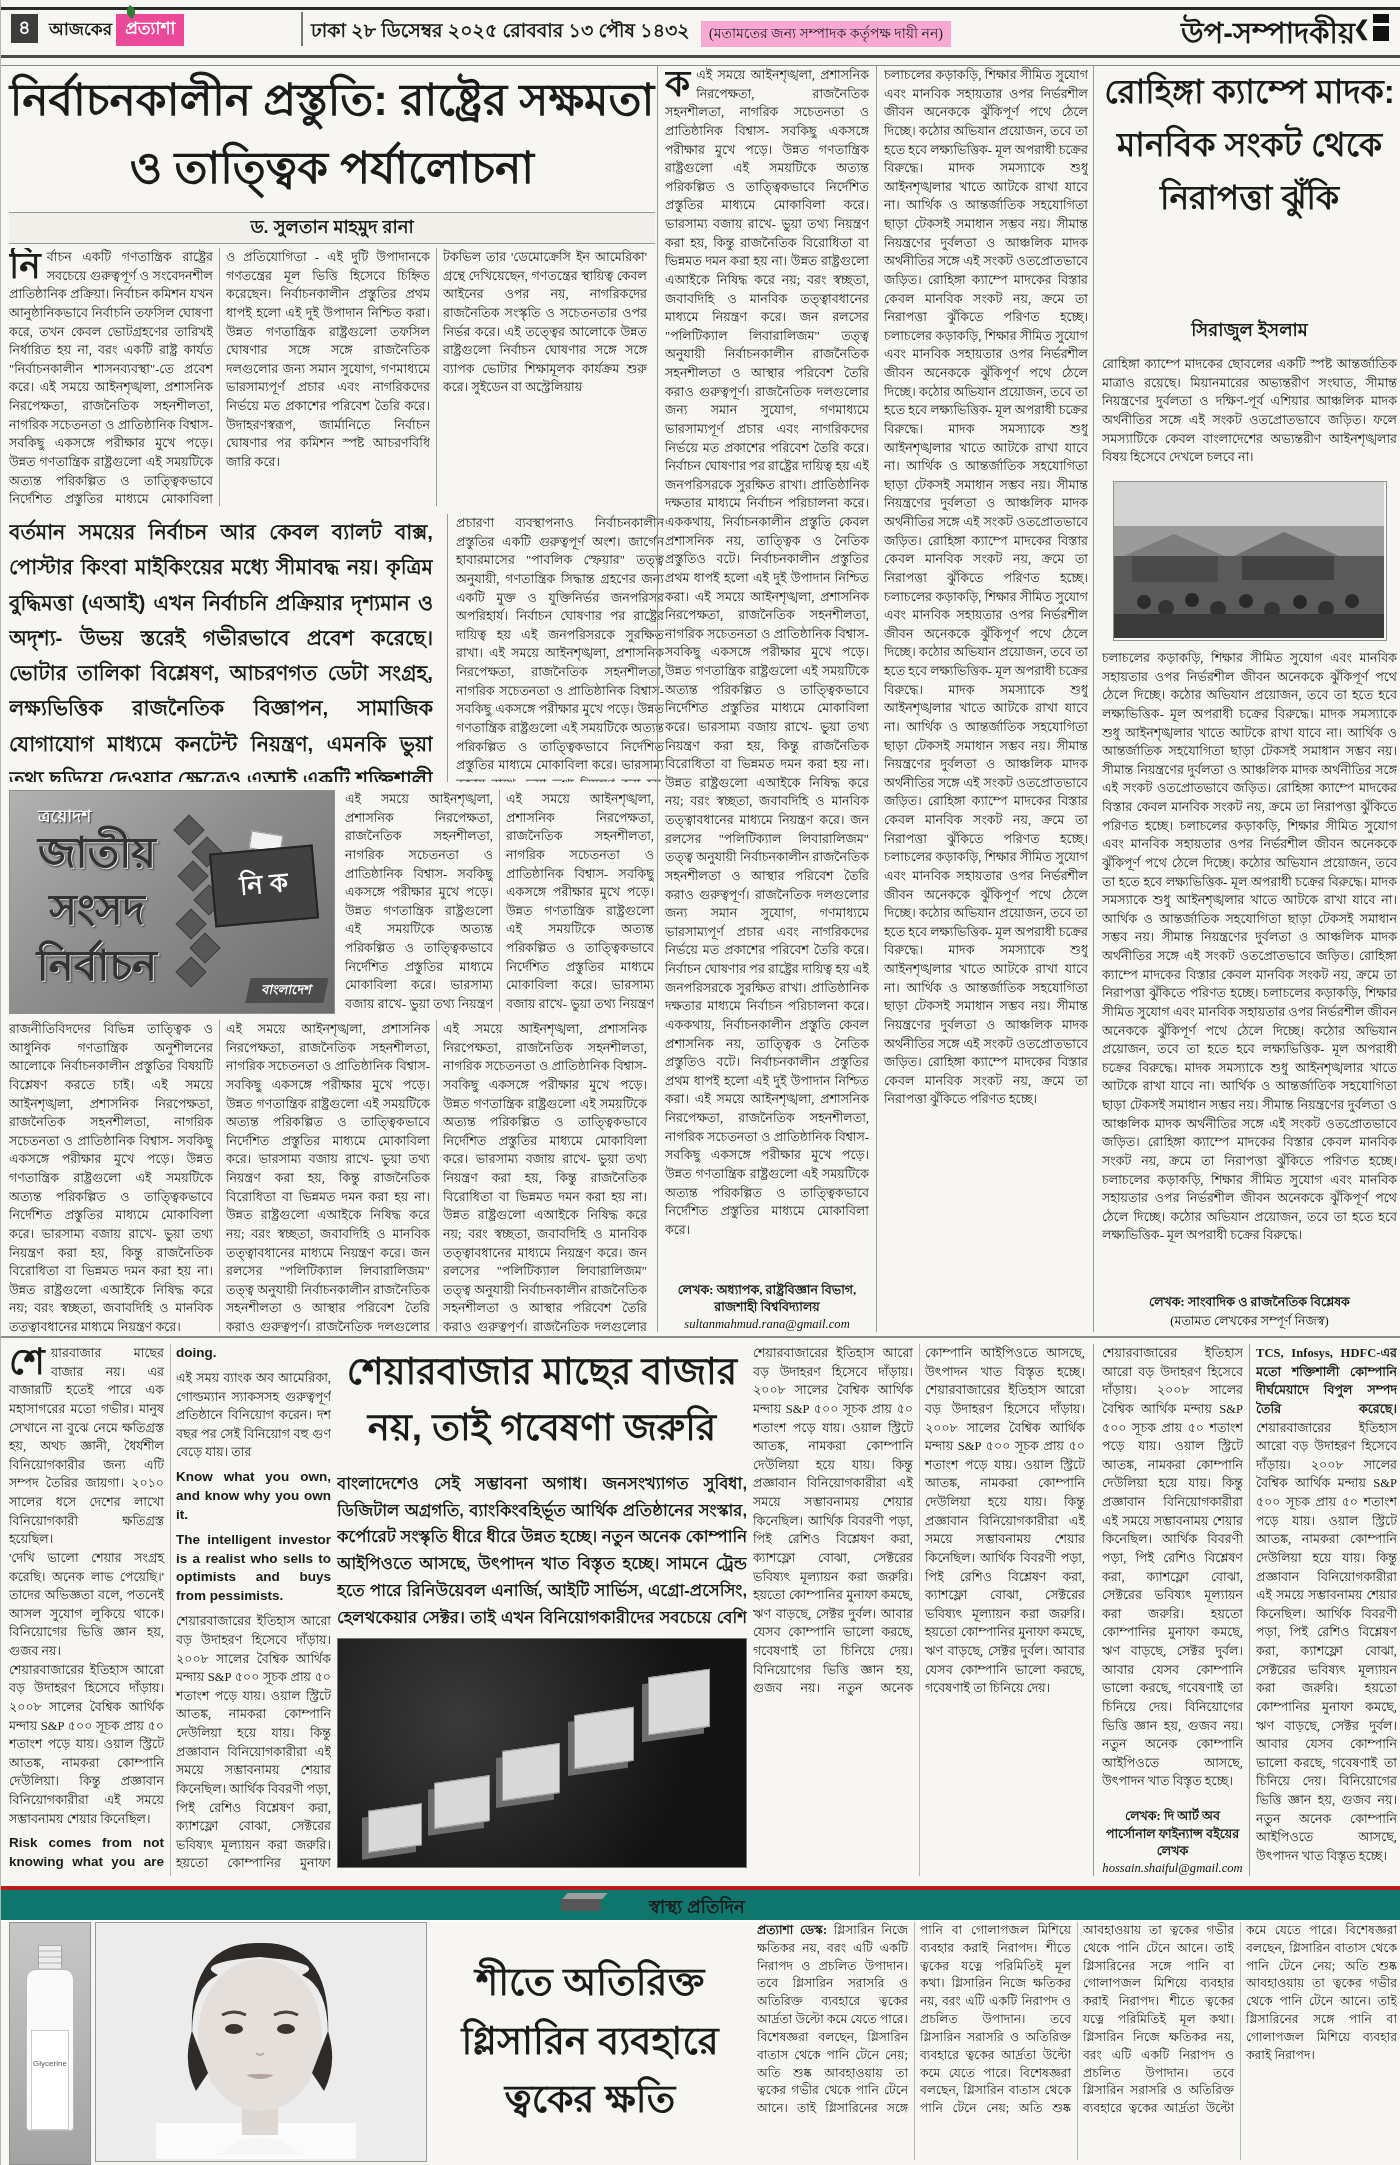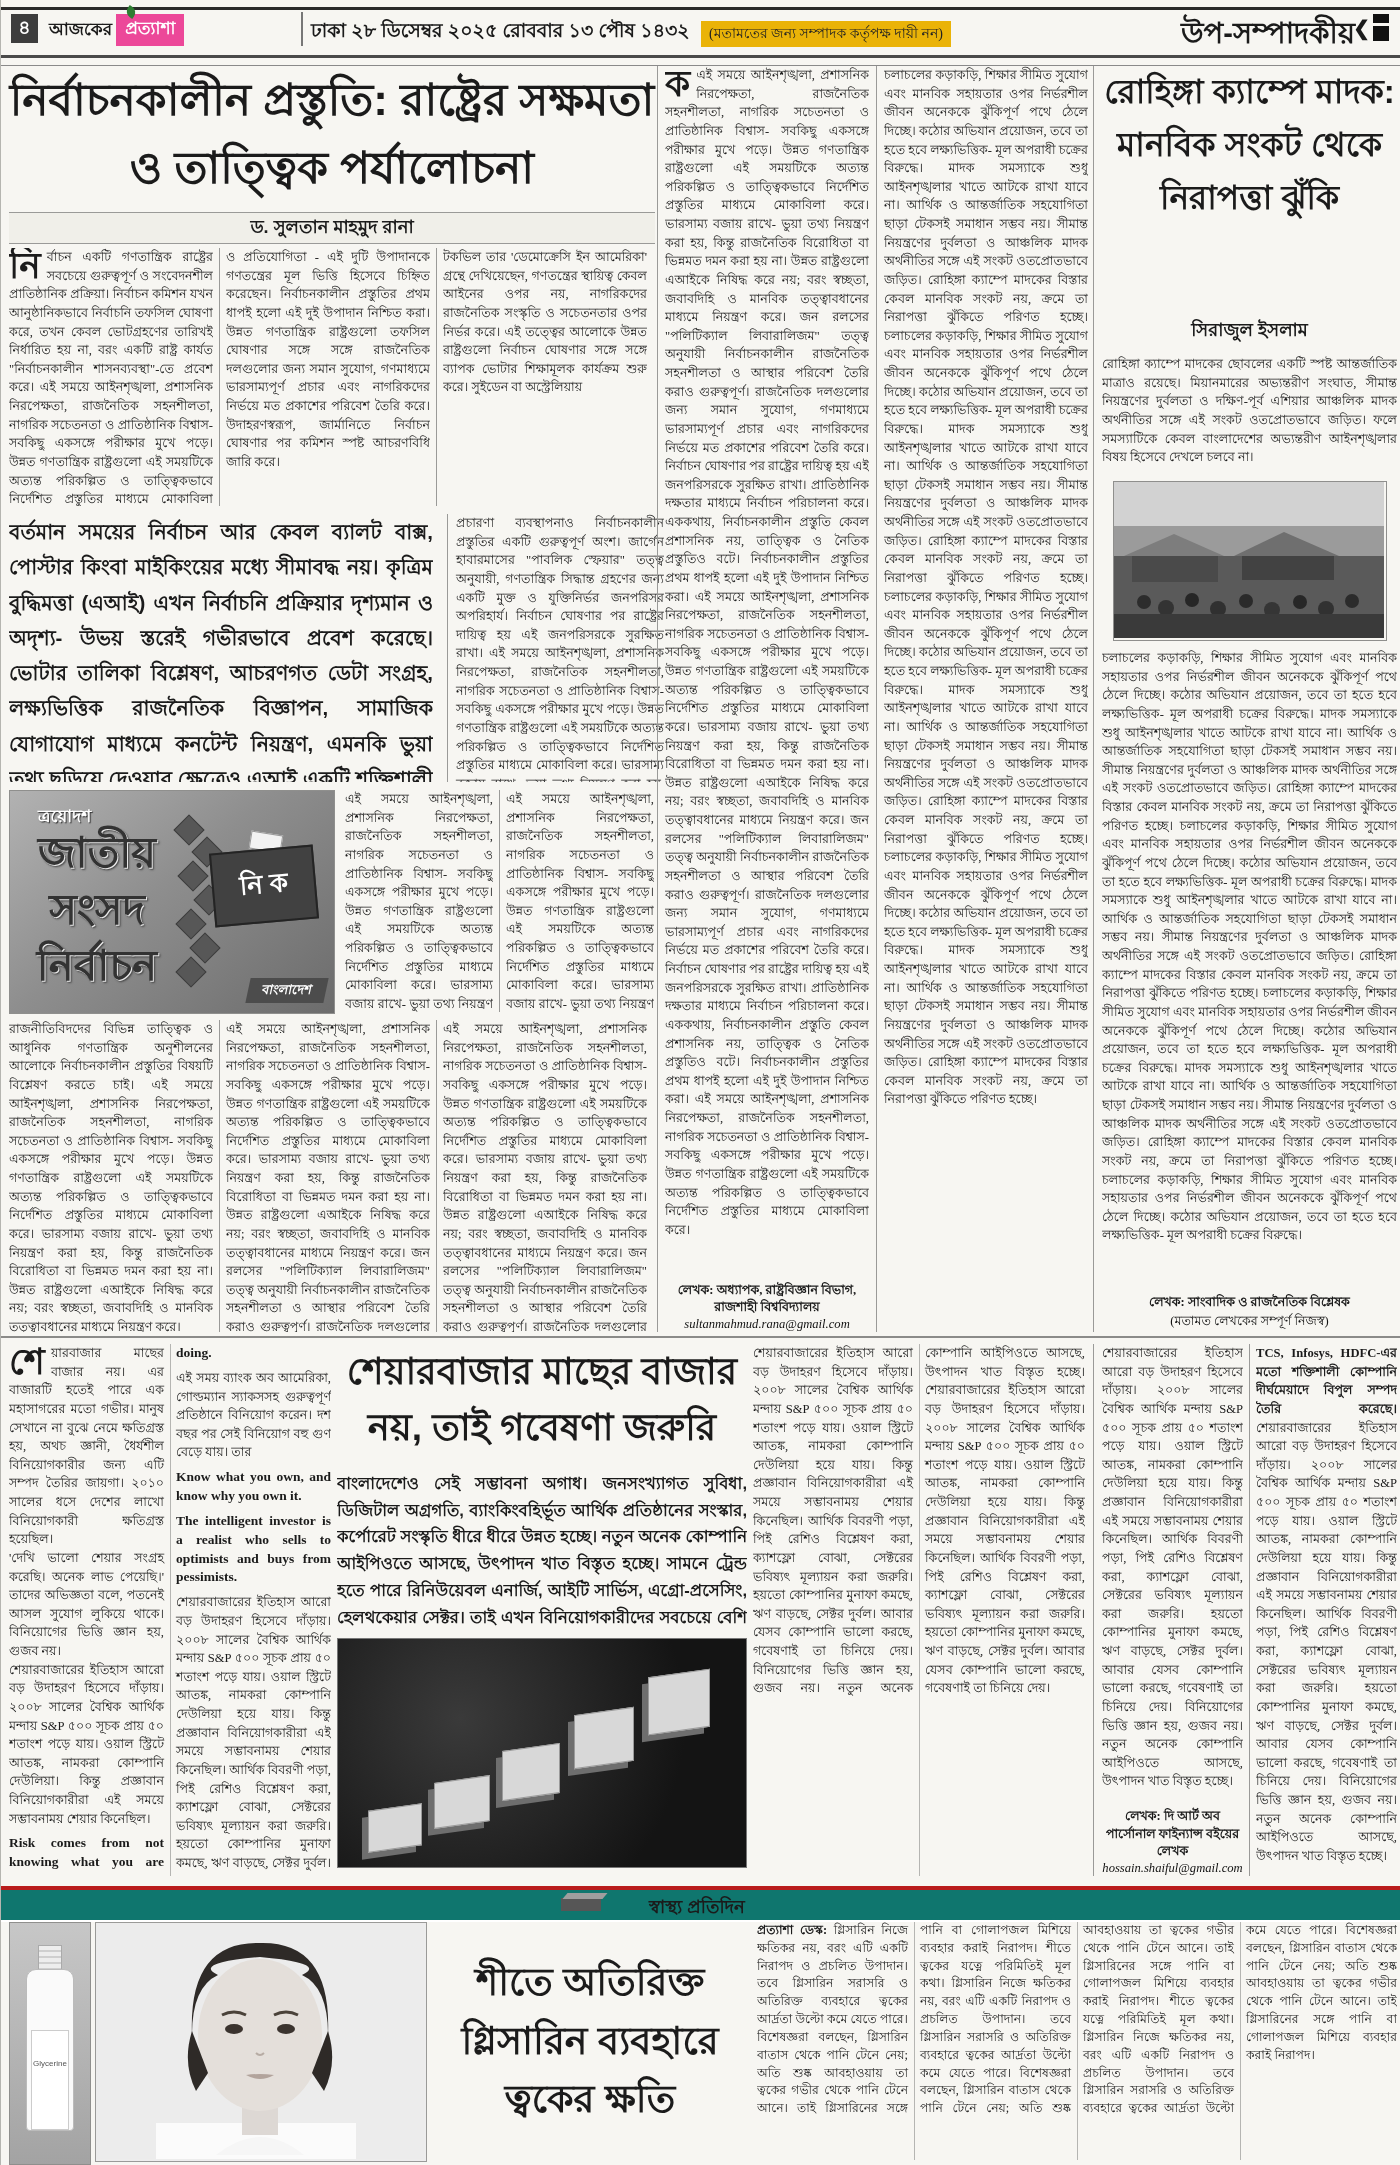--- a/index.html
+++ b/index.html
@@ -13,21 +13,21 @@
   #pgnum{left:10px;top:2px;width:27px;height:29px;background:#3d3d3d;color:#fff;
          font-family:"Liberation Sans",sans-serif;font-weight:bold;font-size:19px;
          display:flex;align-items:center;justify-content:center;}
   #logo{left:48px;top:0;height:36px;display:flex;align-items:center;gap:4px;
         font-family:"Liberation Sans",sans-serif;font-weight:800;font-size:17px;}
   #logo .red{background:#ec4899;color:#fff;padding:1px 9px 3px;position:relative;}
   #logo .leaf{position:absolute;top:-7px;left:10px;width:10px;height:10px;background:#2e7d32;
         transform:rotate(35deg);border-radius:0 70% 0 70%;}
   #hsep{left:300px;top:0px;width:2px;height:34px;background:#777;}
   #hdate{left:310px;top:4px;font-weight:bold;font-size:19px;font-family:"Liberation Sans",sans-serif;}
-  #hdisc{left:700px;top:9px;font-size:14px;color:#222;background:#eab308;padding:1px 8px;}
+  #hdisc{left:700px;top:9px;font-size:14px;color:#222;background:#f9a8d4;padding:1px 8px;}
   #hsection{right:46px;top:-2px;font-family:"Liberation Sans",sans-serif;font-weight:800;font-size:29px;}
   #hicon{right:12px;top:2px;display:flex;align-items:center;gap:3px;}
   #hicon .chev{font-size:20px;font-weight:bold;}
   #hicon .blk{width:16px;height:27px;background:#111;position:relative;}
   #hicon .blk:before{content:"";position:absolute;left:0;top:9px;width:16px;height:3px;background:#f7f6f2;}
   #hdbl{left:0;right:0;top:55px;height:7px;border-top:3px solid #4a4a4a;border-bottom:1px solid #8a8a8a;}
   
   .body-txt{font-size:12.6px;line-height:1.48;text-align:justify;overflow:hidden;}
   .dropcap{float:left;font-size:36px;line-height:.9;font-weight:bold;padding:2px 6px 0 0;
            font-family:"Liberation Sans",sans-serif;}
@@ -81,21 +81,21 @@
   #roh-headline{text-align:center;font-family:"Liberation Sans",sans-serif;font-weight:800;
        font-size:33px;line-height:1.6;height:224px;overflow:hidden;}
   #roh-byline{text-align:center;font-weight:bold;font-size:18px;margin:26px 0 8px;
        font-family:"Liberation Sans",sans-serif;}
   #roh-photo{width:272px;height:158px;margin:8px auto;border:1px solid #8f8f8d;}
   
   #rule2{left:0;right:0;top:1336px;height:2px;background:#8b8b89;}
   
   #share-left{left:8px;top:1344px;width:322px;height:532px;column-count:2;column-gap:12px;
        column-rule:1px solid #b5b5b2;font-size:12.6px;line-height:1.48;text-align:justify;overflow:hidden;}
-  .enq{font-family:Liberation Serif, serif;font-weight:bold;font-size:13.5px;line-height:1.4;margin:6px 0;}
+  .enq{font-family:Liberation Sans, sans-serif;font-weight:bold;font-size:13.5px;line-height:1.4;margin:6px 0;}
   #share-center{left:336px;top:1344px;width:410px;height:532px;}
   #share-headline{text-align:center;font-family:"Liberation Sans",sans-serif;font-weight:800;
        font-size:37px;line-height:1.5;height:116px;overflow:hidden;}
   #share-intro{margin-top:10px;font-weight:bold;font-size:16.5px;line-height:1.62;
        text-align:justify;height:158px;overflow:hidden;font-family:"Liberation Sans",sans-serif;}
   #share-photo{margin-top:10px;width:408px;height:228px;border:1px solid #777;
        background:radial-gradient(circle at 30% 35%,#3a3a3a 0%,#141414 70%);position:relative;overflow:hidden;}
   #share-photo .cube{position:absolute;background:#d8d8d8;border:1px solid #9a9a9a;
        box-shadow:-6px 6px 0 #6e6e6e;transform:skewY(-8deg);}
   #share-r1{left:752px;top:1344px;width:332px;height:532px;column-count:2;column-gap:12px;

